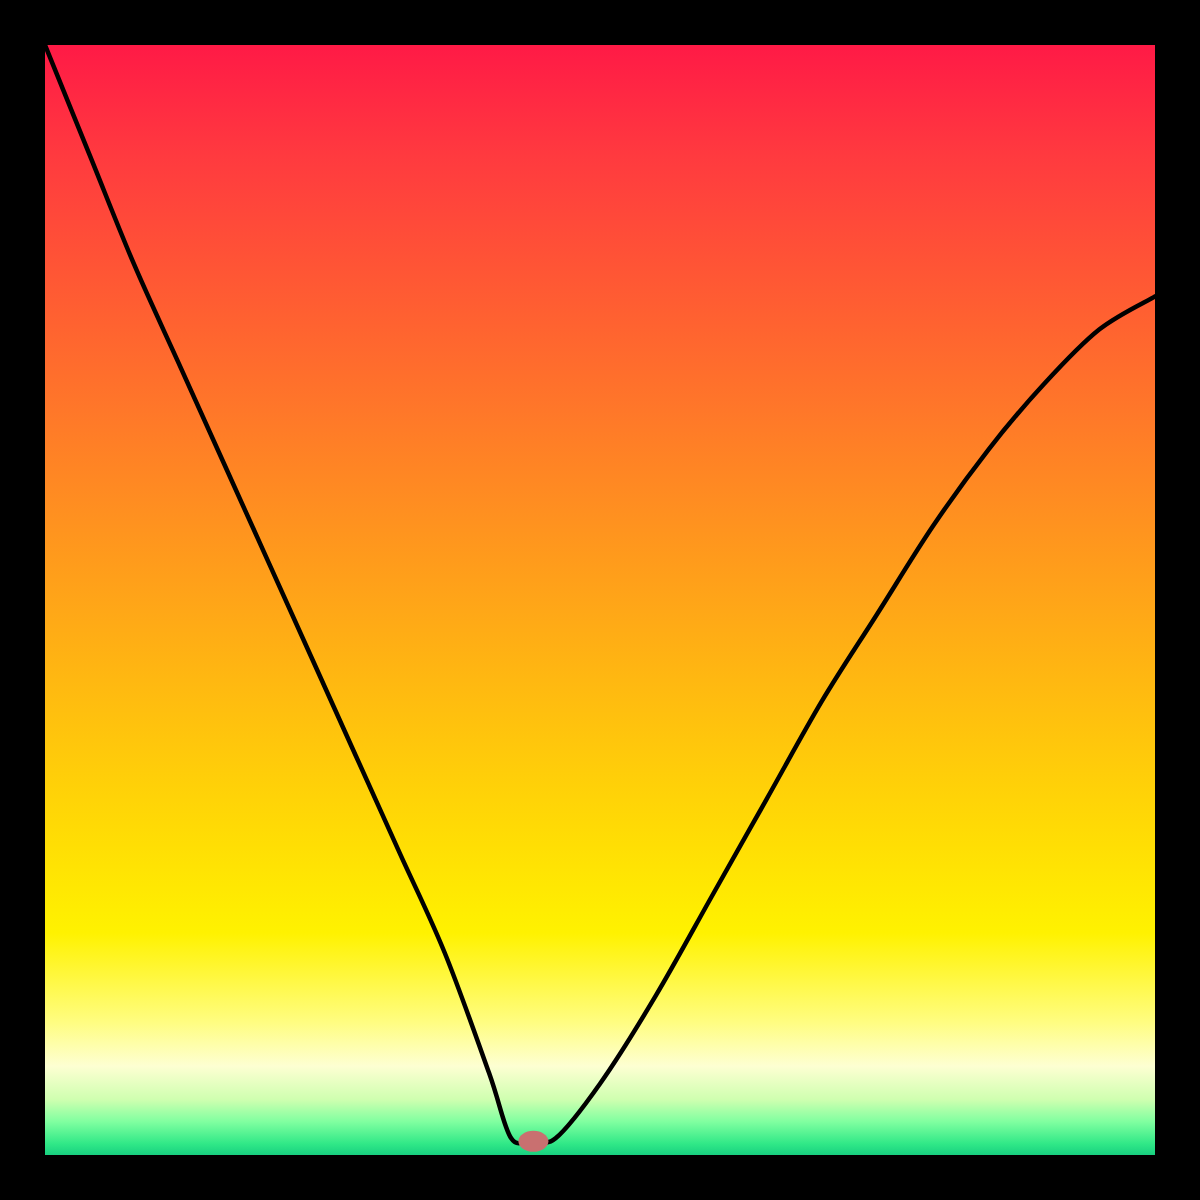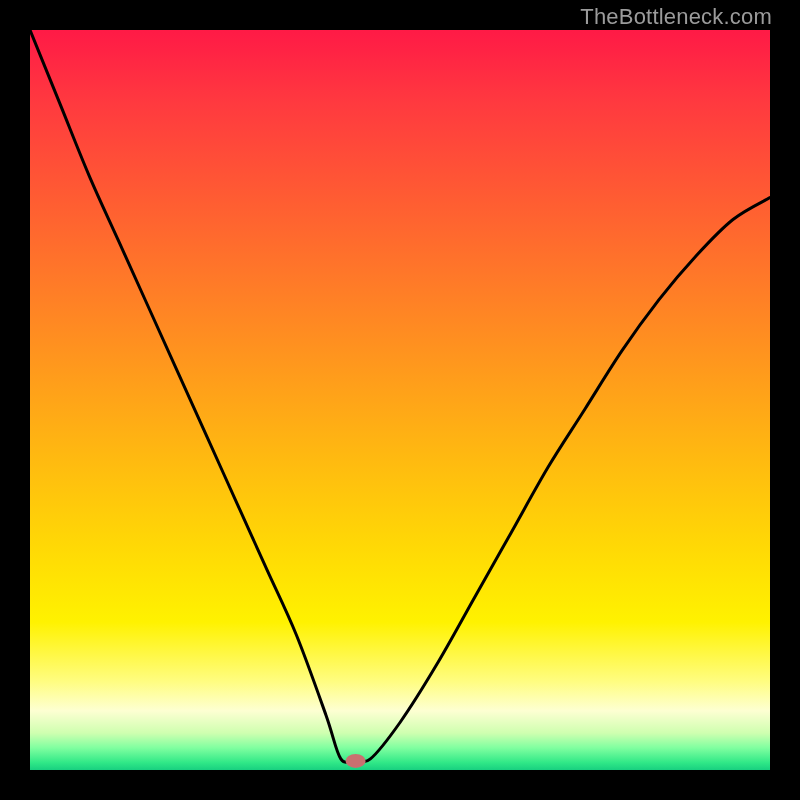--- a/index.html
+++ b/index.html
@@ -65,20 +65,19 @@
     font-family: Arial, Helvetica, sans-serif;
     font-size: 22px;
     color: #9b9b9b;
     letter-spacing: 0.2px;
   }
 </style>
 </head>
 <body>
 
 <div class="frame">
-  <div class="watermark">TheBottleneck.com</div>
   <div class="plot">
     <svg viewBox="0 0 740 740">
       <path class="curve" d="M 0.0 0.0 C 4.9 12.1, 19.7 48.6, 29.6 72.9 C 39.5 97.2, 49.3 122.7, 59.2 145.8 C 69.1 168.9, 78.9 189.5, 88.8 211.4 C 98.7 233.2, 108.5 255.1, 118.4 277.0 C 128.3 298.8, 138.1 320.7, 148.0 342.6 C 157.9 364.4, 167.7 386.3, 177.6 408.2 C 187.5 430.1, 197.3 451.9, 207.2 473.8 C 217.1 495.7, 226.9 517.5, 236.8 539.4 C 246.7 561.3, 256.5 580.7, 266.4 605.0 C 276.3 629.3, 288.6 664.5, 296.0 685.2 C 303.4 705.8, 305.9 721.6, 310.8 728.9 C 315.7 736.2, 320.7 728.9, 325.6 728.9 C 330.5 728.9, 333.0 735.0, 340.4 728.9 C 347.8 722.8, 358.9 708.2, 370.0 692.5 C 381.1 676.7, 394.7 654.8, 407.0 634.1 C 419.3 613.5, 431.7 590.4, 444.0 568.5 C 456.3 546.7, 468.7 524.8, 481.0 502.9 C 493.3 481.1, 505.7 458.0, 518.0 437.3 C 530.3 416.7, 542.7 398.5, 555.0 379.0 C 567.3 359.6, 579.7 338.9, 592.0 320.7 C 604.3 302.5, 616.7 285.5, 629.0 269.7 C 641.3 253.9, 653.7 239.3, 666.0 226.0 C 678.3 212.6, 690.7 199.2, 703.0 189.5 C 715.3 179.8, 733.8 171.3, 740.0 167.6"></path>
       <ellipse class="marker" cx="325.6" cy="730.9" rx="10" ry="7" fill="#c97070"></ellipse>
     </svg>
   </div>
 </div>
 
 </body></html>

